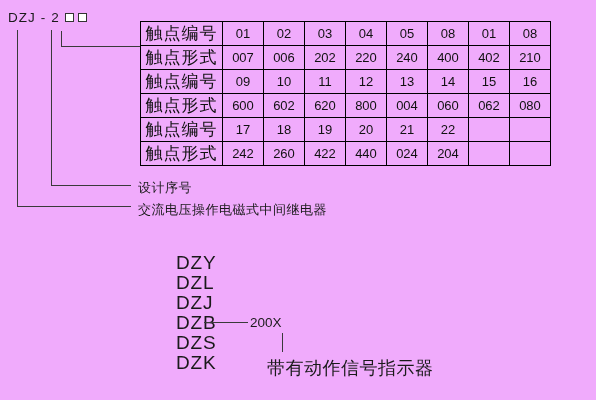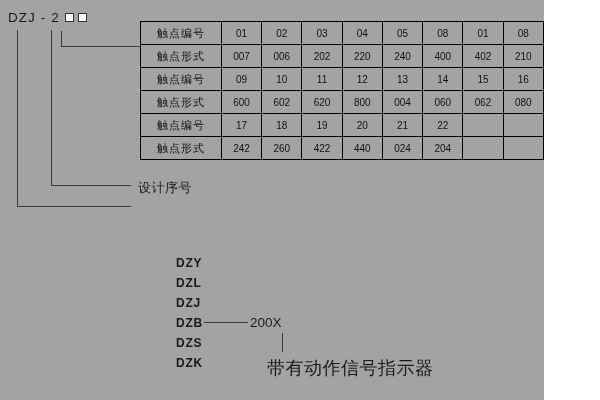--- a/index.html
+++ b/index.html
@@ -3,23 +3,23 @@
 <meta charset="utf-8">
 <style>
   * { margin: 0; padding: 0; box-sizing: border-box; }
   html, body { background: #ffffff; }
   body {
     font-family: "Liberation Sans", "DejaVu Sans", sans-serif;
     color: #1a1a1a;
   }
   .page {
     position: relative;
-    width: 544px;
+    width: 596px;
     height: 400px;
-    background: #a3a3a3;
+    background: #f0abfc;
     overflow: hidden;
   }
 
   
   .model-code {
     position: absolute;
     left: 8px; top: 10px;
     display: flex;
     align-items: center;
     font-size: 13.5px;
@@ -49,49 +49,49 @@
     position: absolute;
     left: 140px; top: 21px;
     border-collapse: collapse;
     table-layout: fixed;
   }
   .contact-table td {
     border: 1px solid #000;
     height: 23px;
     text-align: center;
     vertical-align: middle;
-    font-size: 10px;
+    font-size: 13px;
     color: #111;
     padding: 0;
     white-space: nowrap;
   }
   .contact-table td.hdr {
-    font-size: 11px;
+    font-size: 17px;
     letter-spacing: 1px;
   }
 
   
   .callout {
     position: absolute;
     font-size: 13px;
     letter-spacing: 0.5px;
     color: #1a1a1a;
     white-space: nowrap;
   }
 
   
   .legend {
     position: absolute;
     left: 176px; top: 253px;
   }
   .legend .legend-item {
     height: 20px;
     line-height: 20px;
-    font-size: 12px;
-    font-weight: 700;
+    font-size: 19px;
+    font-weight: 400;
     letter-spacing: 0.8px;
     color: #1a1a1a;
   }
   .dzb-value {
     position: absolute;
     left: 250px; top: 315px;
     display: flex;
     font-size: 13.5px;
     font-weight: 500;
     color: #1a1a1a;
@@ -201,20 +201,21 @@
           <td>440</td>
           <td>024</td>
           <td>204</td>
           <td></td>
           <td></td>
         </tr>
       </tbody>
   </table>
 
   <div class="callout" style="left:138px; top:179px;text-align:right;">设计序号</div>
+  <div class="callout" style="left:138px; top:201px;">交流电压操作电磁式中间继电器</div>
 
   <div class="legend">
       <div class="legend-item">DZY</div>
       <div class="legend-item">DZL</div>
       <div class="legend-item">DZJ</div>
       <div class="legend-item">DZB</div>
       <div class="legend-item">DZS</div>
       <div class="legend-item">DZK</div>
     </div>
 

